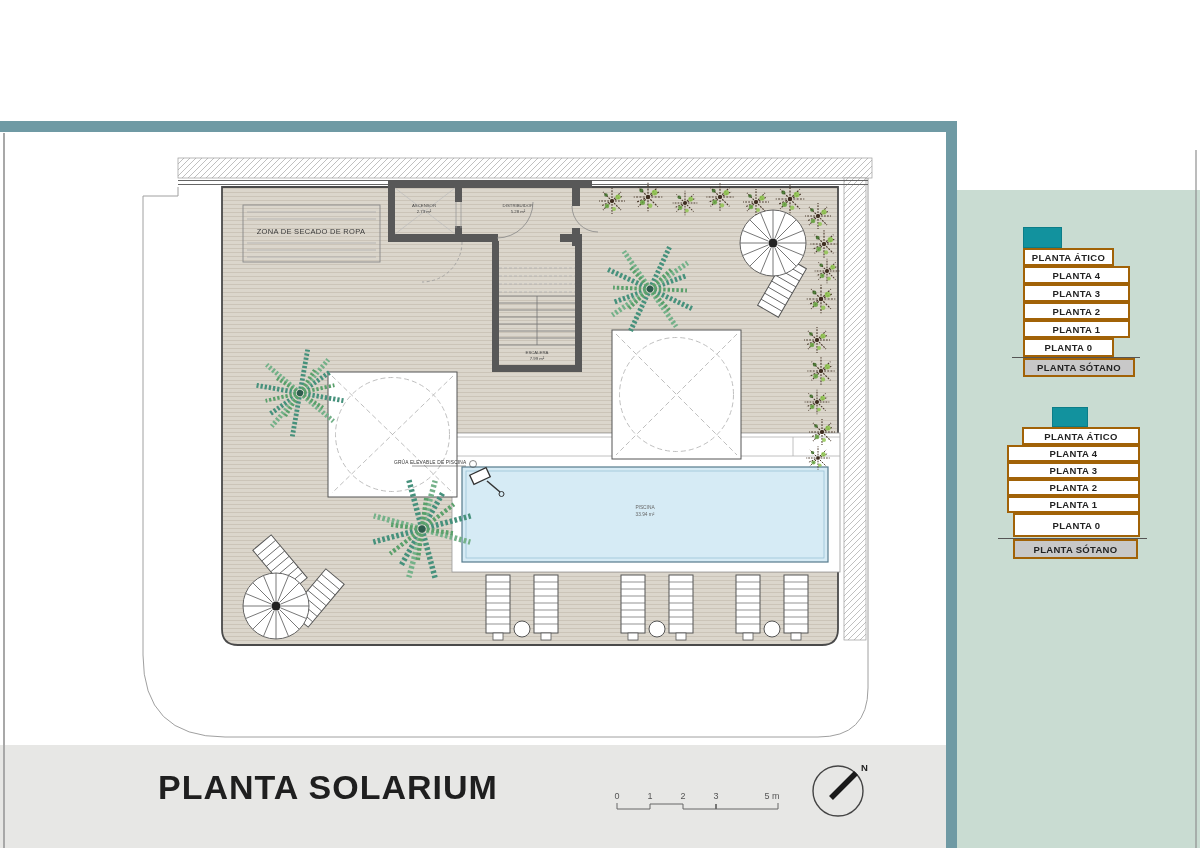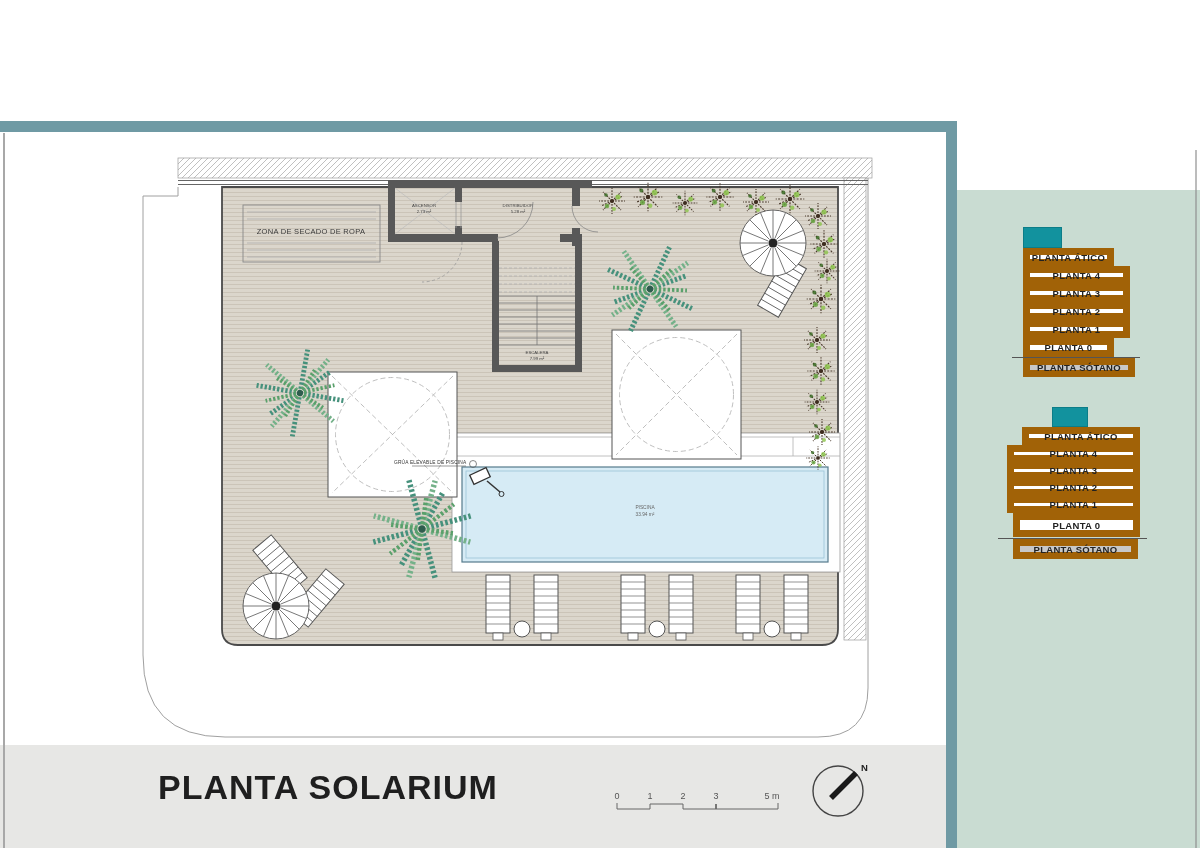--- a/index.html
+++ b/index.html
@@ -17,21 +17,21 @@
   .abs{position:absolute;}
   #teal-top{left:0;top:121px;width:957px;height:11px;background:var(--teal-bar);}
   #teal-vert{left:946px;top:121px;width:11px;height:727px;background:var(--teal-bar);}
   #green-panel{left:957px;top:190px;width:243px;height:658px;background:var(--panel-green);}
   #gray-strip{left:0;top:745px;width:946px;height:103px;background:var(--strip-gray);}
   #left-frame-line{left:3px;top:133px;width:2px;height:715px;background:#a8a8a8;}
   #right-edge-line{left:1195px;top:150px;width:2px;height:698px;background:#8f8f8f;opacity:.6;}
   #plan-svg{left:0;top:0;width:948px;height:848px;}
   #plan-title{left:158px;top:768px;font-size:34px;font-weight:bold;color:#1f1f1f;
               letter-spacing:1px;white-space:nowrap;}
-  .lvl{box-sizing:border-box;background:#fff;border:7px solid #a16207;display:flex;
+  .lvl{box-sizing:border-box;background:#fff;border:2px solid #a16207;display:flex;
        align-items:center;justify-content:center;font-size:9.5px;font-weight:bold;
        color:#222;letter-spacing:.3px;white-space:nowrap;}
   .lvl.sotano{background:var(--sotano-gray);}
   .tealbox{box-sizing:border-box;background:var(--accent-teal);border:1px solid #0c7d88;}
   .groundline{height:1px;background:#555;}
   svg text{font-family:"Liberation Sans", sans-serif;}
 </style>
 </head>
 <body>
 

